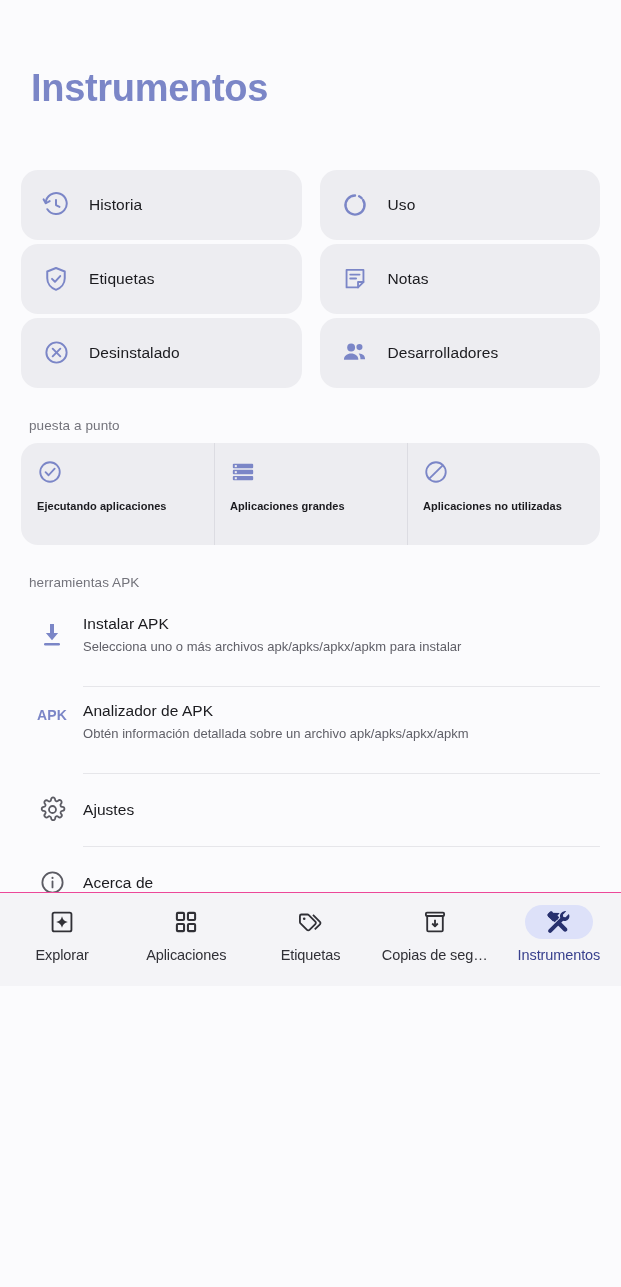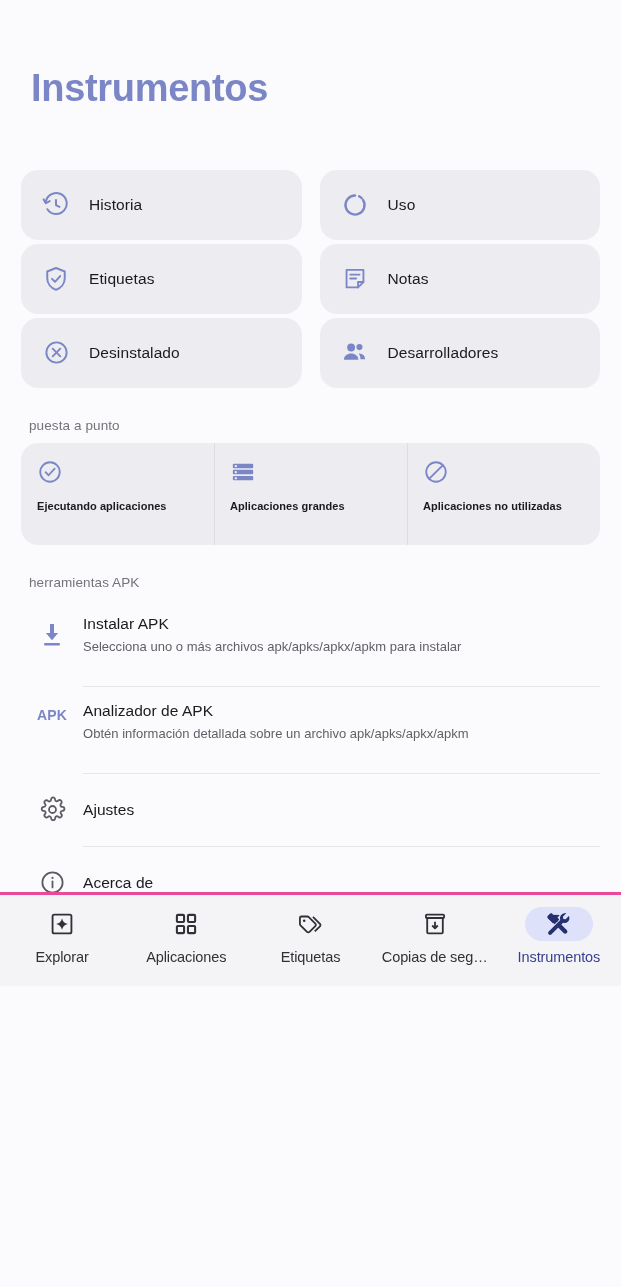--- a/index.html
+++ b/index.html
@@ -203,21 +203,21 @@
   }
 
   
   .bottom-nav {
     flex: 0 0 auto;
     height: 94px;
     background: #f4f4f7;
     display: flex;
     align-items: flex-start;
     padding-top: 12px;
-    border-top: 3px solid #ec4899;
+    border-top: 1px solid #ec4899;
   }
 
   .nav-item {
     flex: 1 1 0;
     display: flex;
     flex-direction: column;
     align-items: center;
     cursor: pointer;
   }
 

